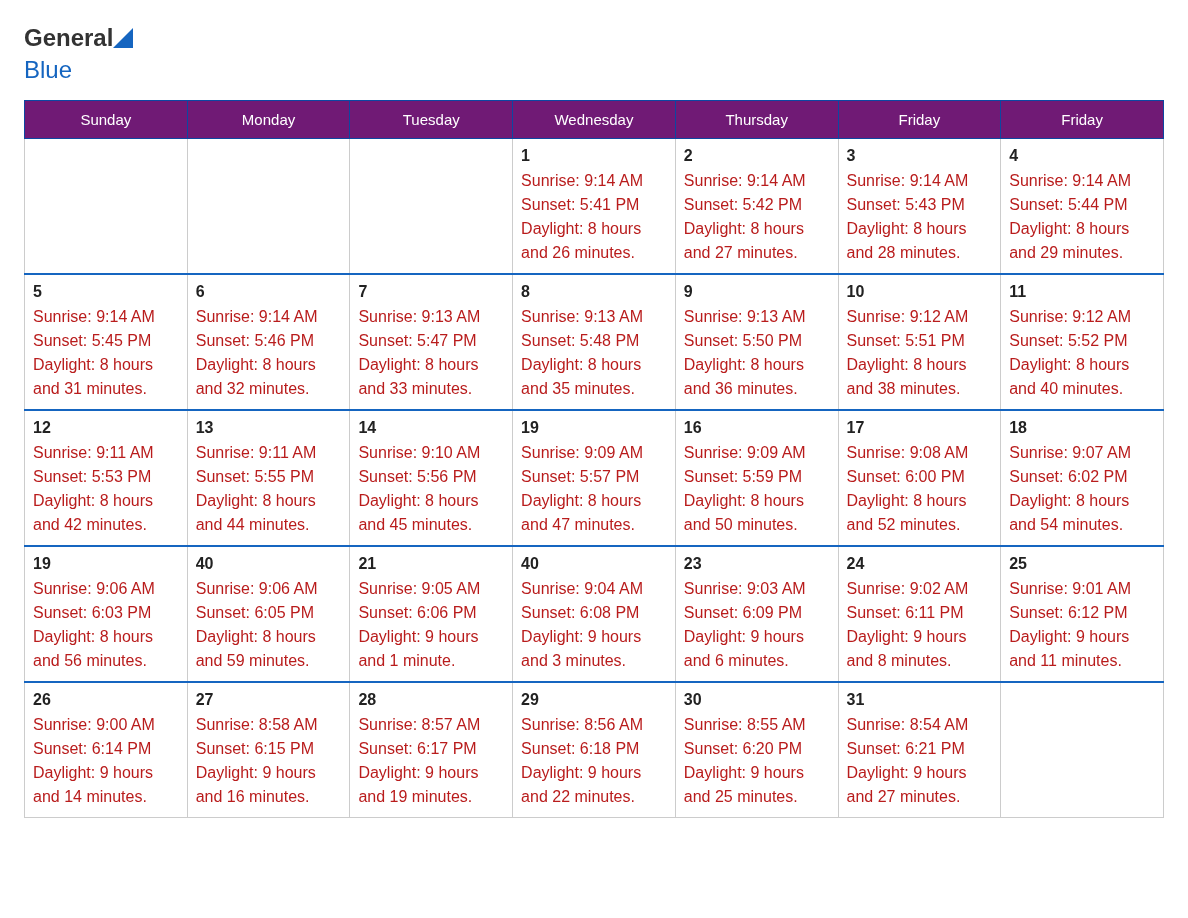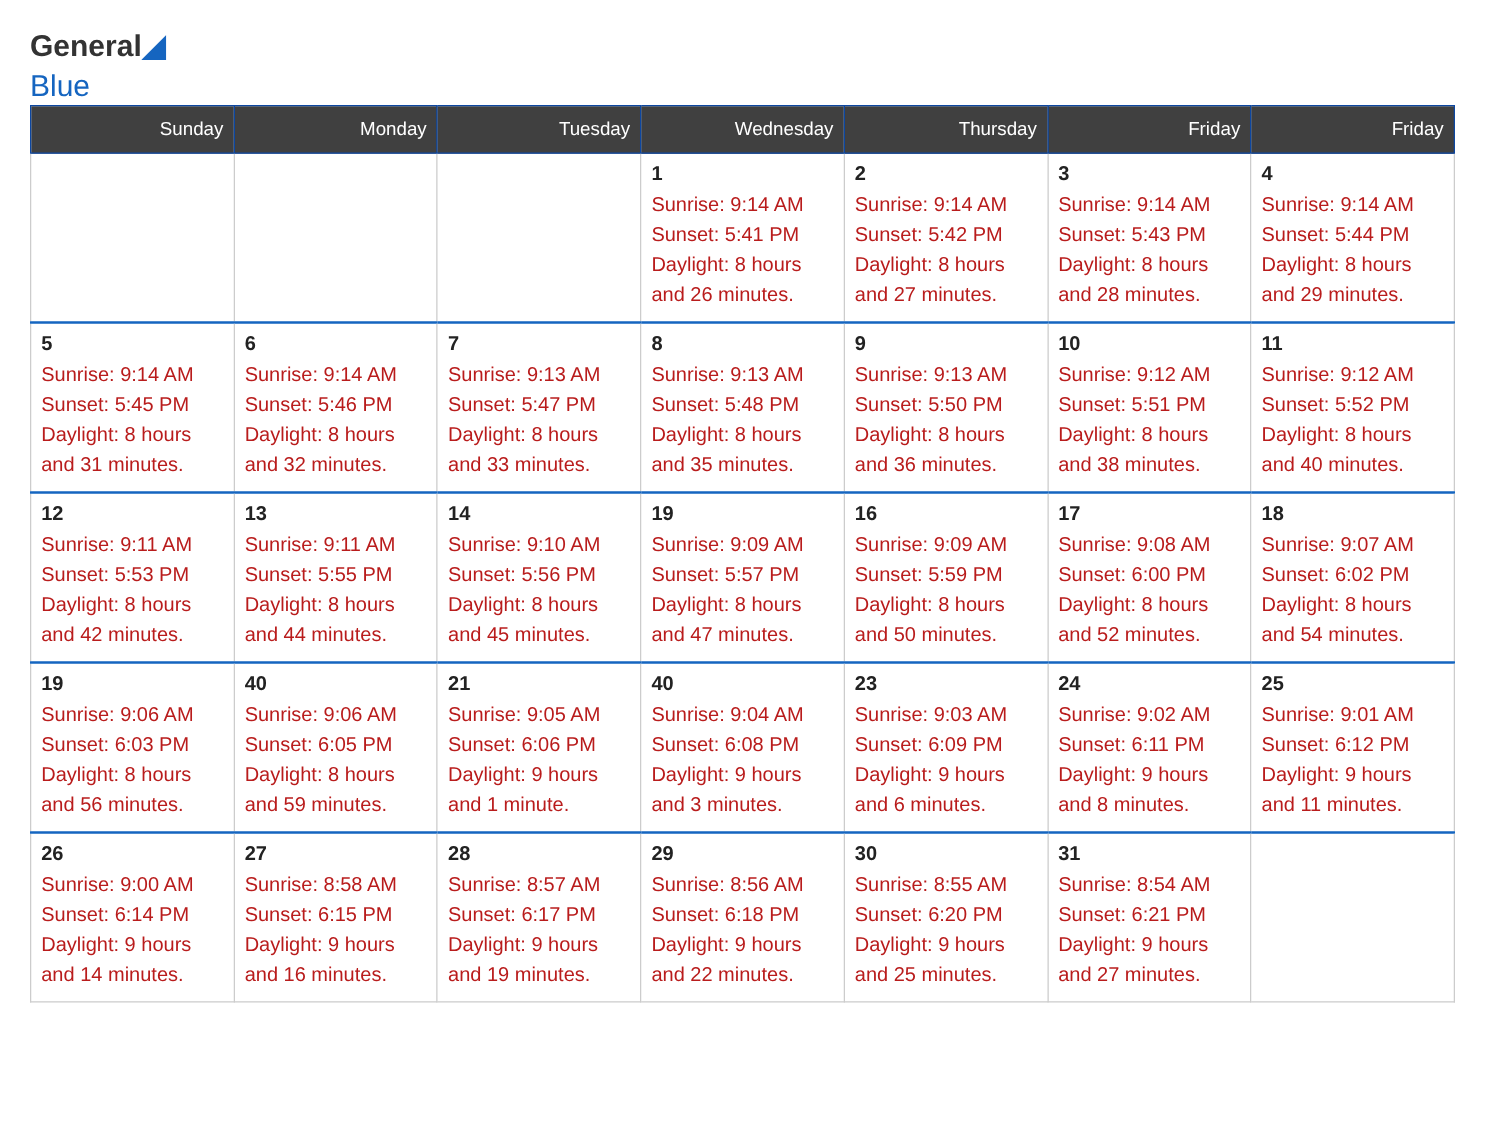--- a/index.html
+++ b/index.html
@@ -7,20 +7,21 @@
       font-family: Arial, sans-serif;
       background: #fff;
       padding: 24px;
       width: 1188px;
       min-height: 918px;
     }
     .header {
       display: flex;
       justify-content: space-between;
       align-items: flex-start;
+      margin-bottom: 16px;
     }
     .logo {
       display: flex;
       align-items: center;
       gap: 4px;
     }
     .title-block {
       text-align: right;
     }
     .month-title {
@@ -33,24 +34,24 @@
       font-size: 20px;
       color: #444;
       margin-top: 4px;
     }
     .calendar-table {
       width: 100%;
       border-collapse: collapse;
       table-layout: fixed;
     }
     .calendar-table th {
-      background-color: #404040;
+      background-color: #701a75;
       color: #fff;
       padding: 10px 8px;
-      text-align: right;
+      text-align: center;
       font-size: 15px;
       font-weight: normal;
       border: 1px solid #0d47a1;
     }
     .calendar-table td {
       vertical-align: top;
       padding: 8px;
       border: 1px solid #ccc;
       font-size: 12.5px;
       color: #333;

